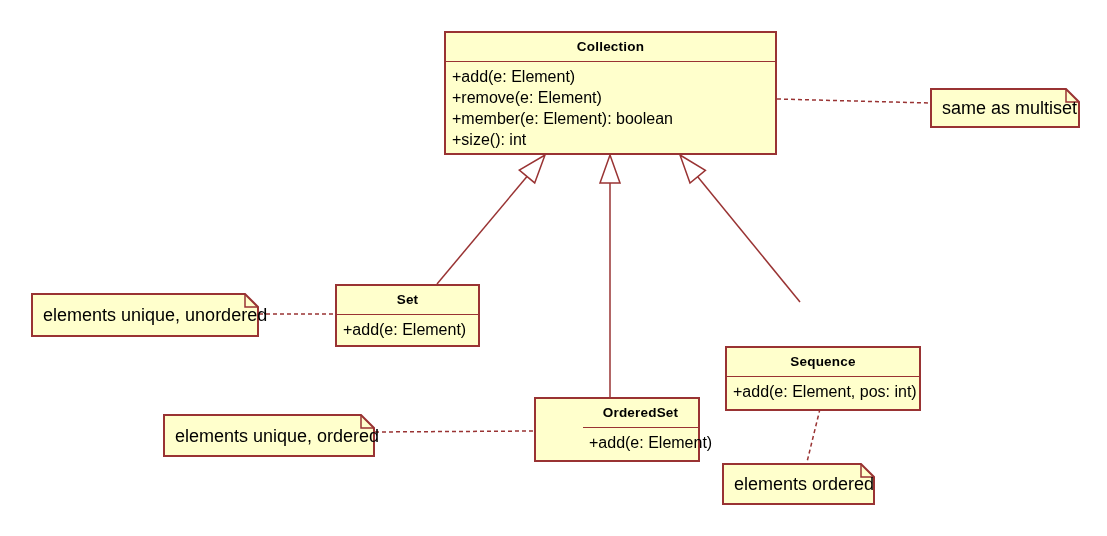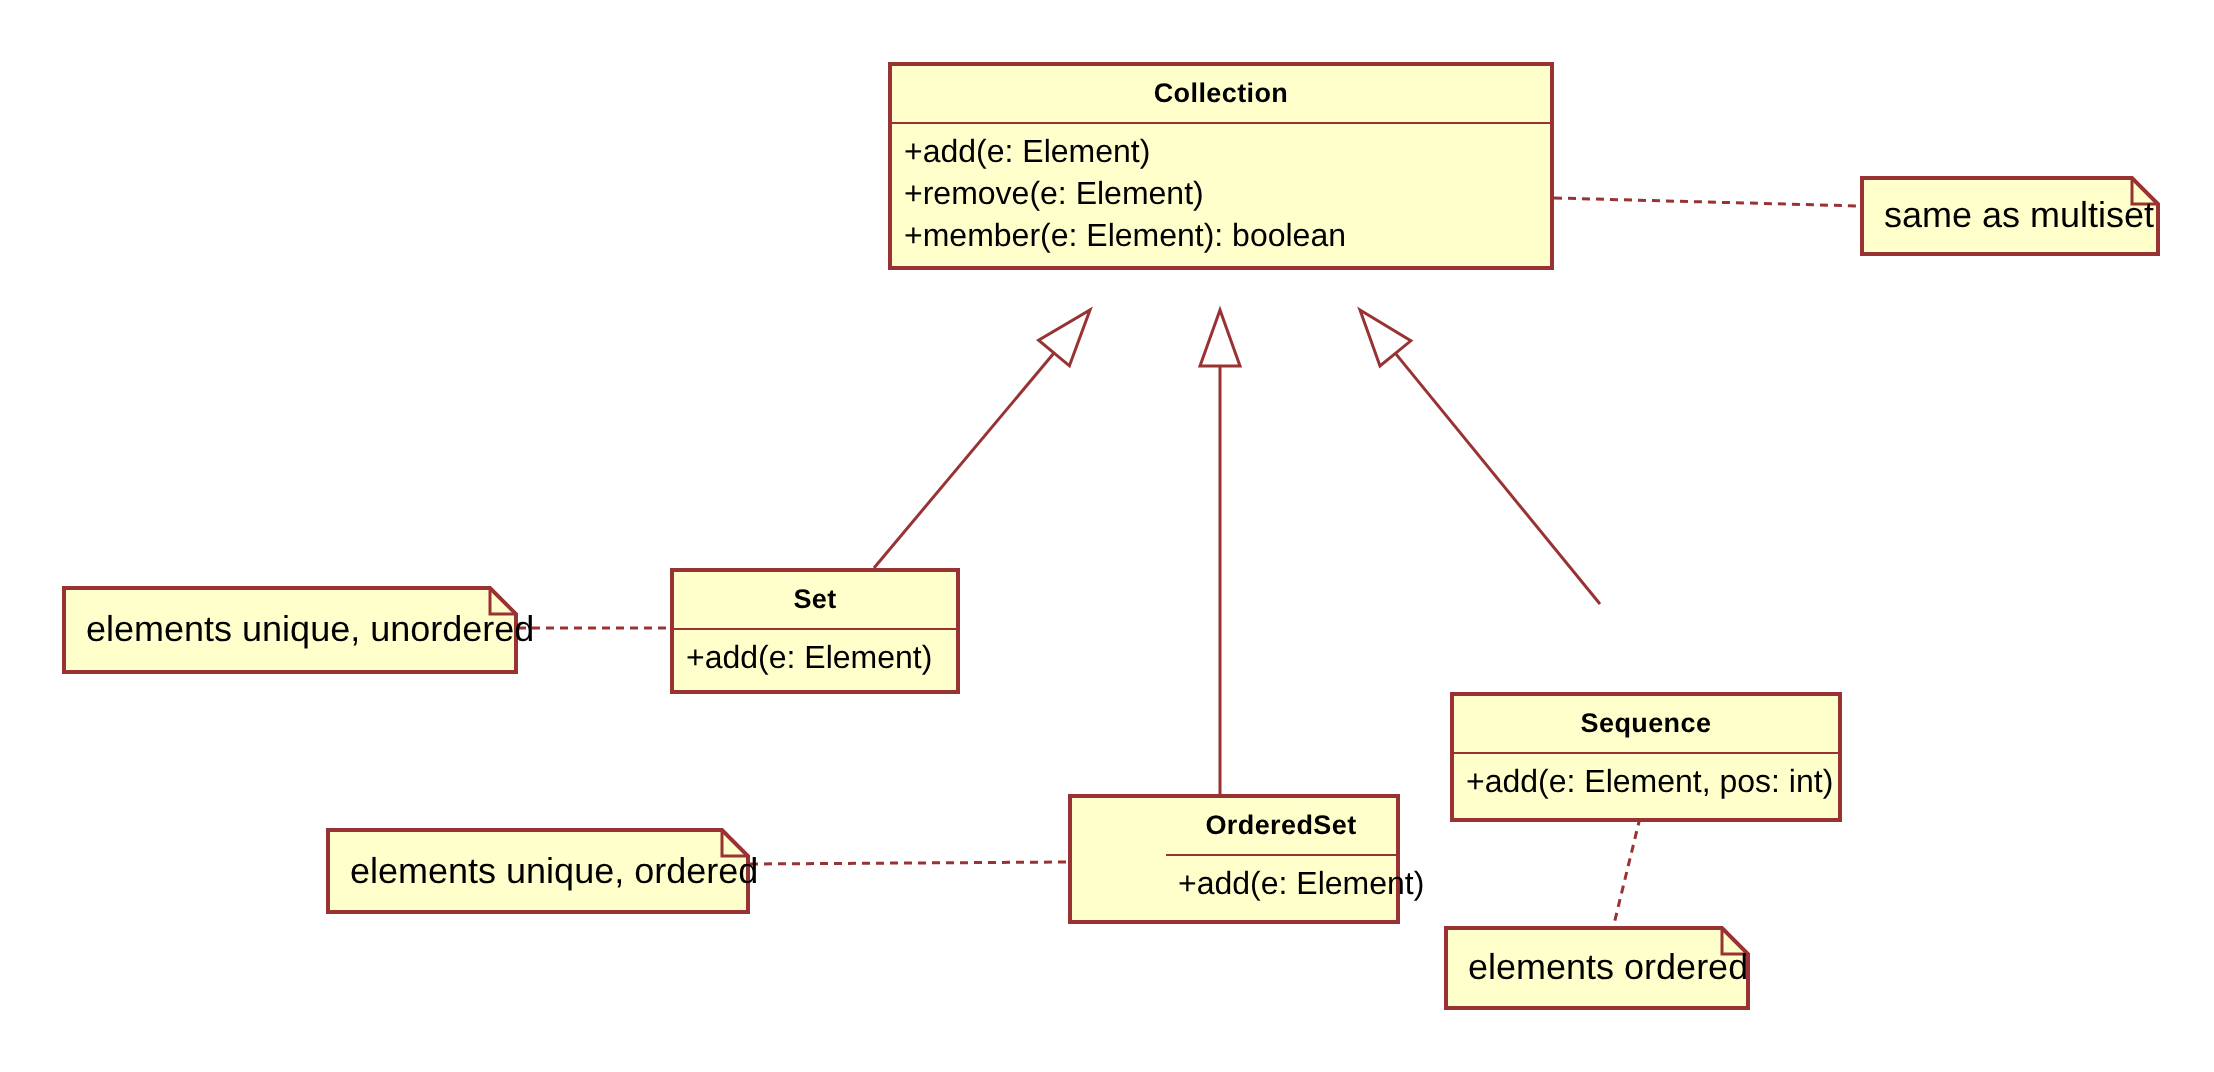--- a/index.html
+++ b/index.html
@@ -77,26 +77,27 @@
 
     <path d="M800,302 L697.7,176.7" stroke="#993333" stroke-width="1.5" fill="none"></path>
     <polygon points="680,155 705.4,170.4 690,183" fill="#ffffff" stroke="#993333" stroke-width="1.5"></polygon>
 
     <path d="M777,99 L930,103" stroke="#993333" stroke-width="1.5" fill="none" stroke-dasharray="4 3"></path>
     <path d="M259,314 L335,314" stroke="#993333" stroke-width="1.5" fill="none" stroke-dasharray="4 3"></path>
     <path d="M375,432 L534,431" stroke="#993333" stroke-width="1.5" fill="none" stroke-dasharray="4 3"></path>
     <path d="M830,368 L807,462" stroke="#993333" stroke-width="1.5" fill="none" stroke-dasharray="4 3"></path>
   </svg>
 
-  <div class="class-box" style="left:444px; top:31px; width:333px; height:104px;">
+  <div class="class-box" style="left:444px; top:31px; width:333px; height:124px;">
     <div class="class-title">Collection</div>
     <div class="class-ops">
       <div class="op">+add(e: Element)</div>
       <div class="op">+remove(e: Element)</div>
       <div class="op">+member(e: Element): boolean</div>
+      <div class="op">+size(): int</div>
     </div>
   </div>
 
   <div class="class-box" style="left:335px; top:284px; width:145px; height:63px;">
     <div class="class-title">Set</div>
     <div class="class-ops">
       <div class="op">+add(e: Element)</div>
     </div>
   </div>
 

